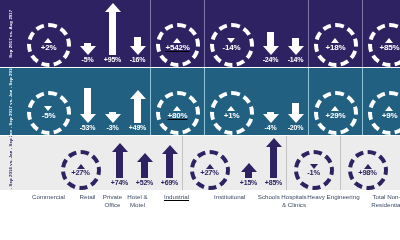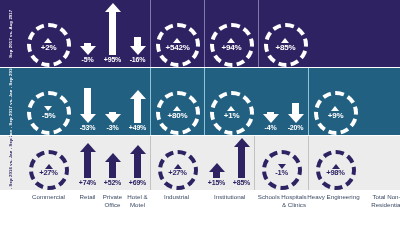--- a/index.html
+++ b/index.html
@@ -63,33 +63,33 @@
   .group{
     display:flex;
     flex-direction:row;
     align-items:flex-end;
     justify-content:center;
     box-sizing:border-box;
     position:relative;
   }
   
   .g-commercial  {flex:0 0 128px;}
-  .g-industrial  {flex:0 0 53px;}
+  .g-industrial  {flex:0 0 53px;text-decoration:underline;}
   .g-institutional{flex:0 0 104px;}
   .g-heavy       {flex:0 0 49px;}
   .g-total       {flex:0 0 44px;}
 
   
   .row-1 .group + .group{border-left:1.2px solid #7f7ba8;}
   .row-2 .group + .group{border-left:1.2px solid #8fc4d8;}
   .row-3 .group + .group{border-left:1.2px solid #c2c2c2;}
 
   
   .row-2{border-top:1.5px solid #ffffff;}
-  .row-3{border-top:1.5px solid #ffffff;}
+  .row-3{border-top:1.5px solid #ffffff;gap:32px;}
 
   
   .cell{
     display:flex;
     flex-direction:column;
     align-items:center;
     justify-content:flex-end;
     box-sizing:border-box;
     padding-bottom:4px;
   }
@@ -254,28 +254,57 @@
           <div class="donut">
             <div class="ring"></div>
             <div class="inner">
               <div class="tri up"></div>
               <div class="val">+542%</div>
             </div>
           </div>
         </div>
       </div>
 
+      <div class="group g-institutional">
+        <div class="cell cell-main">
+          <div class="donut">
+            <div class="ring"></div>
+            <div class="inner">
+              <div class="tri down"></div>
+              <div class="val">-14%</div>
+            </div>
+          </div>
+        </div>
+        <div class="cell cell-sub">
+          <div class="arrowwrap">
+            <div class="arrow down">
+              <div class="shaft" style="height:14px"></div>
+              <div class="head"></div>
+            </div>
+            <div class="sublabel">-24%</div>
+          </div>
+        </div>
+        <div class="cell cell-sub">
+          <div class="arrowwrap">
+            <div class="arrow down">
+              <div class="shaft" style="height:8px"></div>
+              <div class="head"></div>
+            </div>
+            <div class="sublabel">-14%</div>
+          </div>
+        </div>
+      </div>
 
       <div class="group g-heavy">
         <div class="cell cell-main">
           <div class="donut">
             <div class="ring"></div>
             <div class="inner">
               <div class="tri up"></div>
-              <div class="val">+94%</div>
+              <div class="val">+18%</div>
             </div>
           </div>
         </div>
       </div>
 
       <div class="group g-total">
         <div class="cell cell-main">
           <div class="donut">
             <div class="ring"></div>
             <div class="inner">
@@ -369,20 +398,31 @@
           <div class="arrowwrap">
             <div class="arrow down">
               <div class="shaft" style="height:11px"></div>
               <div class="head"></div>
             </div>
             <div class="sublabel">-20%</div>
           </div>
         </div>
       </div>
 
+      <div class="group g-heavy">
+        <div class="cell cell-main">
+          <div class="donut">
+            <div class="ring"></div>
+            <div class="inner">
+              <div class="tri up"></div>
+              <div class="val">+29%</div>
+            </div>
+          </div>
+        </div>
+      </div>
 
       <div class="group g-total">
         <div class="cell cell-main">
           <div class="donut">
             <div class="ring"></div>
             <div class="inner">
               <div class="tri up"></div>
               <div class="val">+9%</div>
             </div>
           </div>

